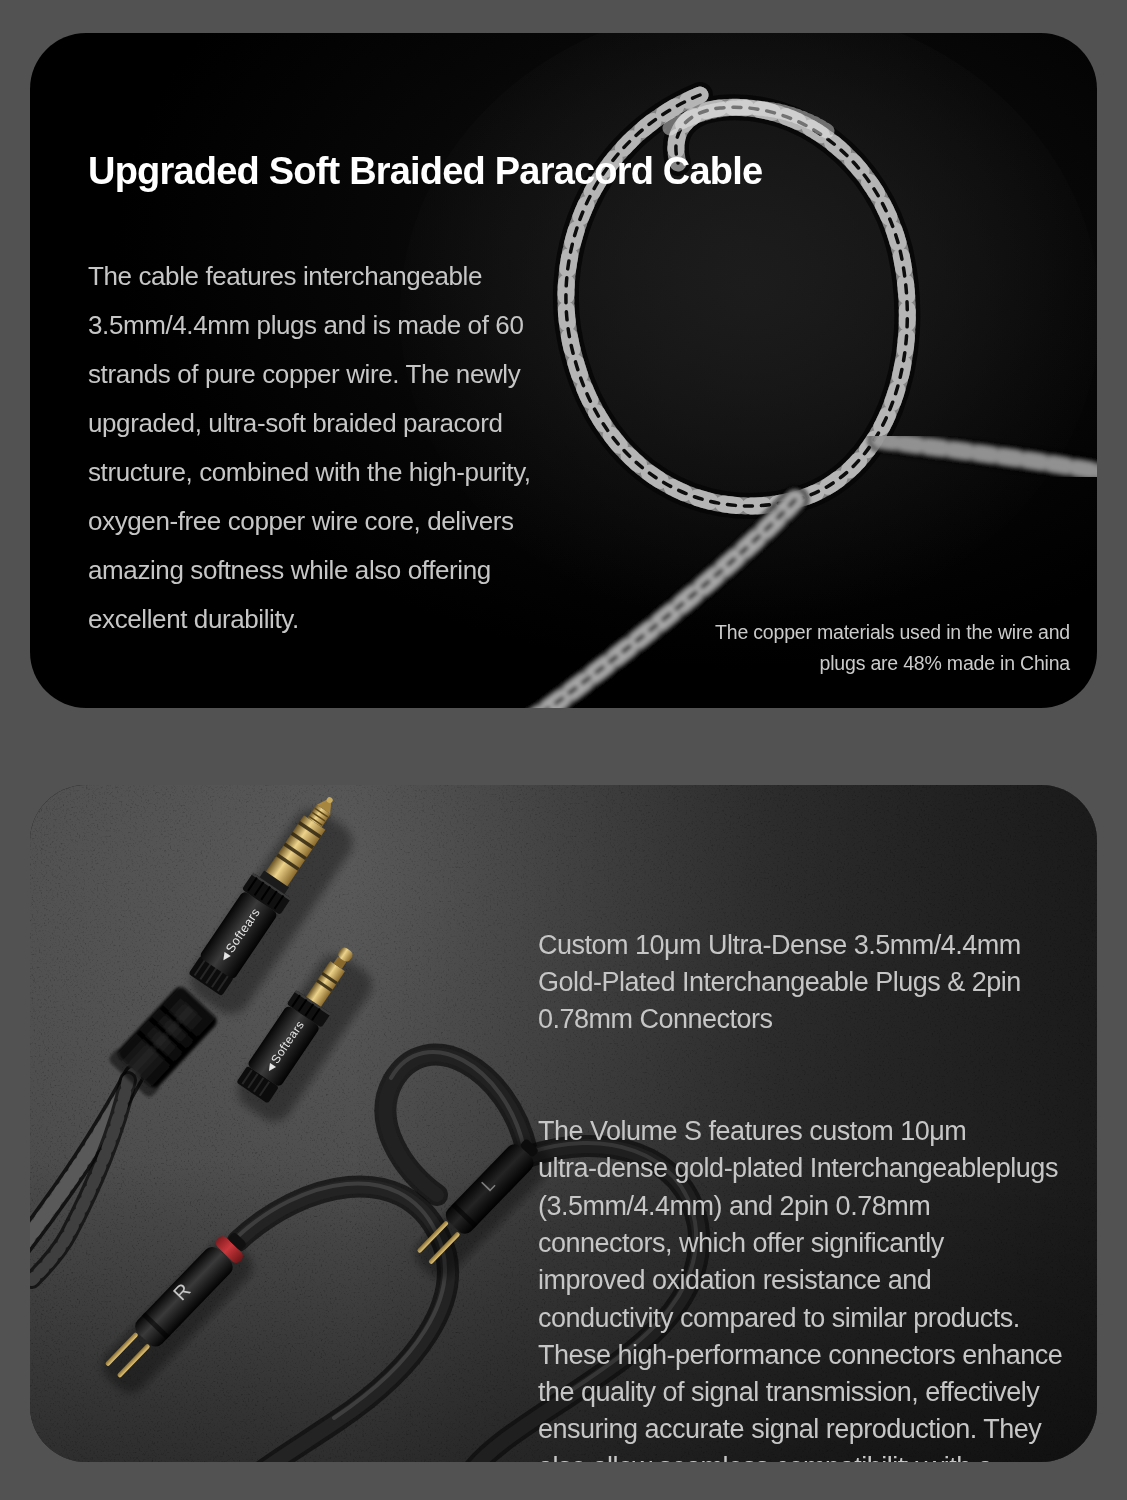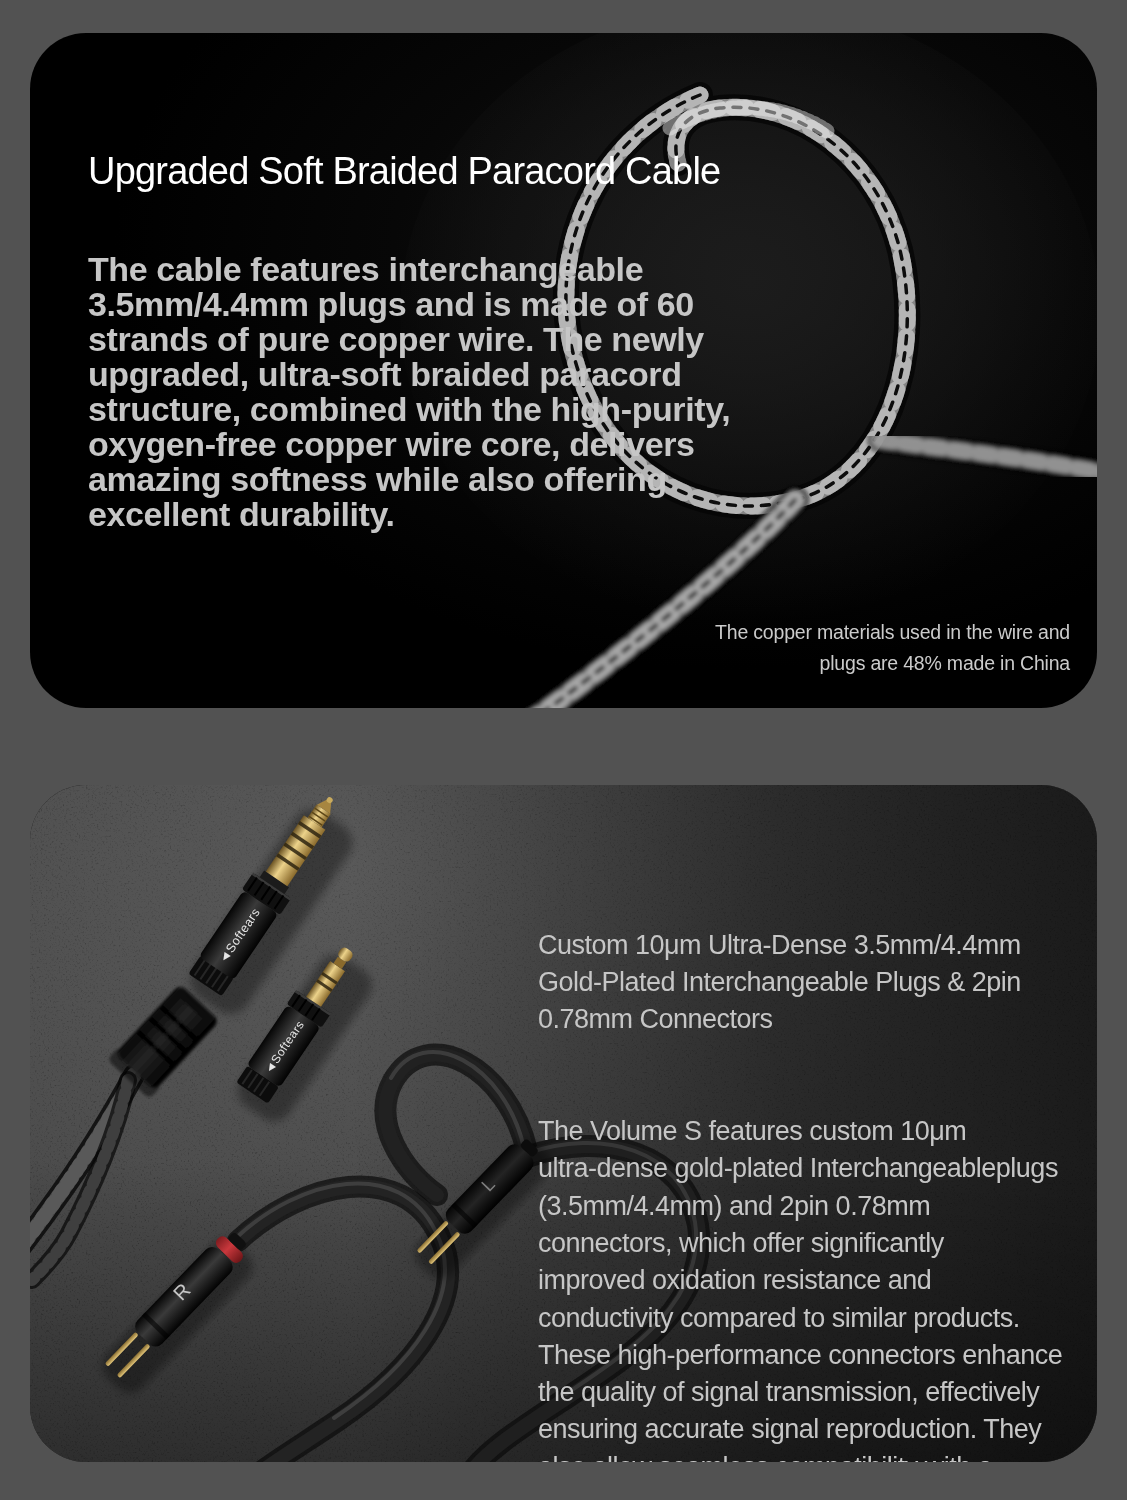--- a/index.html
+++ b/index.html
@@ -4,25 +4,25 @@
 <style>
   html,body{margin:0;padding:0;background:#525252;}
   .page{position:relative;width:1127px;height:1500px;background:#525252;overflow:hidden;
         font-family:"Liberation Sans", sans-serif;}
   .card{position:absolute;left:30px;width:1067px;border-radius:56px;overflow:hidden;}
   .card-top{top:33px;height:675px;
     background:radial-gradient(ellipse 620px 420px at 66% 32%, #151515 0%, #070707 55%, #000 100%);}
   .card-bottom{top:785px;height:677px;background:#1d1d1d;}
   .card svg{position:absolute;left:0;top:0;}
   .headline{position:absolute;left:58px;top:116px;margin:0;
-    font-size:38px;line-height:44px;font-weight:400;letter-spacing:-0.8px;color:#ffffff;
+    font-size:38px;line-height:44px;font-weight:700;letter-spacing:-0.8px;color:#ffffff;
     white-space:pre;z-index:3;}
   .lede{position:absolute;left:58px;top:219px;
-    font-size:34px;line-height:35px;letter-spacing:-0.4px;color:#c6c6c6;
-    white-space:pre;z-index:3;font-weight:bold;}
+    font-size:26px;line-height:49px;letter-spacing:-0.4px;color:#c6c6c6;
+    white-space:pre;z-index:3;}
   .caption{position:absolute;right:27px;top:584px;
     font-size:19.5px;line-height:31px;letter-spacing:-0.2px;color:#cbcbcb;
     text-align:right;white-space:pre;z-index:3;}
   .feature-text{position:absolute;left:508px;top:67px;z-index:3;
     font-size:27px;line-height:37.3px;letter-spacing:-0.5px;color:#c6c6c6;white-space:pre;}
   svg text{font-family:"Liberation Sans", sans-serif;}
 </style>
 </head>
 <body>
 

